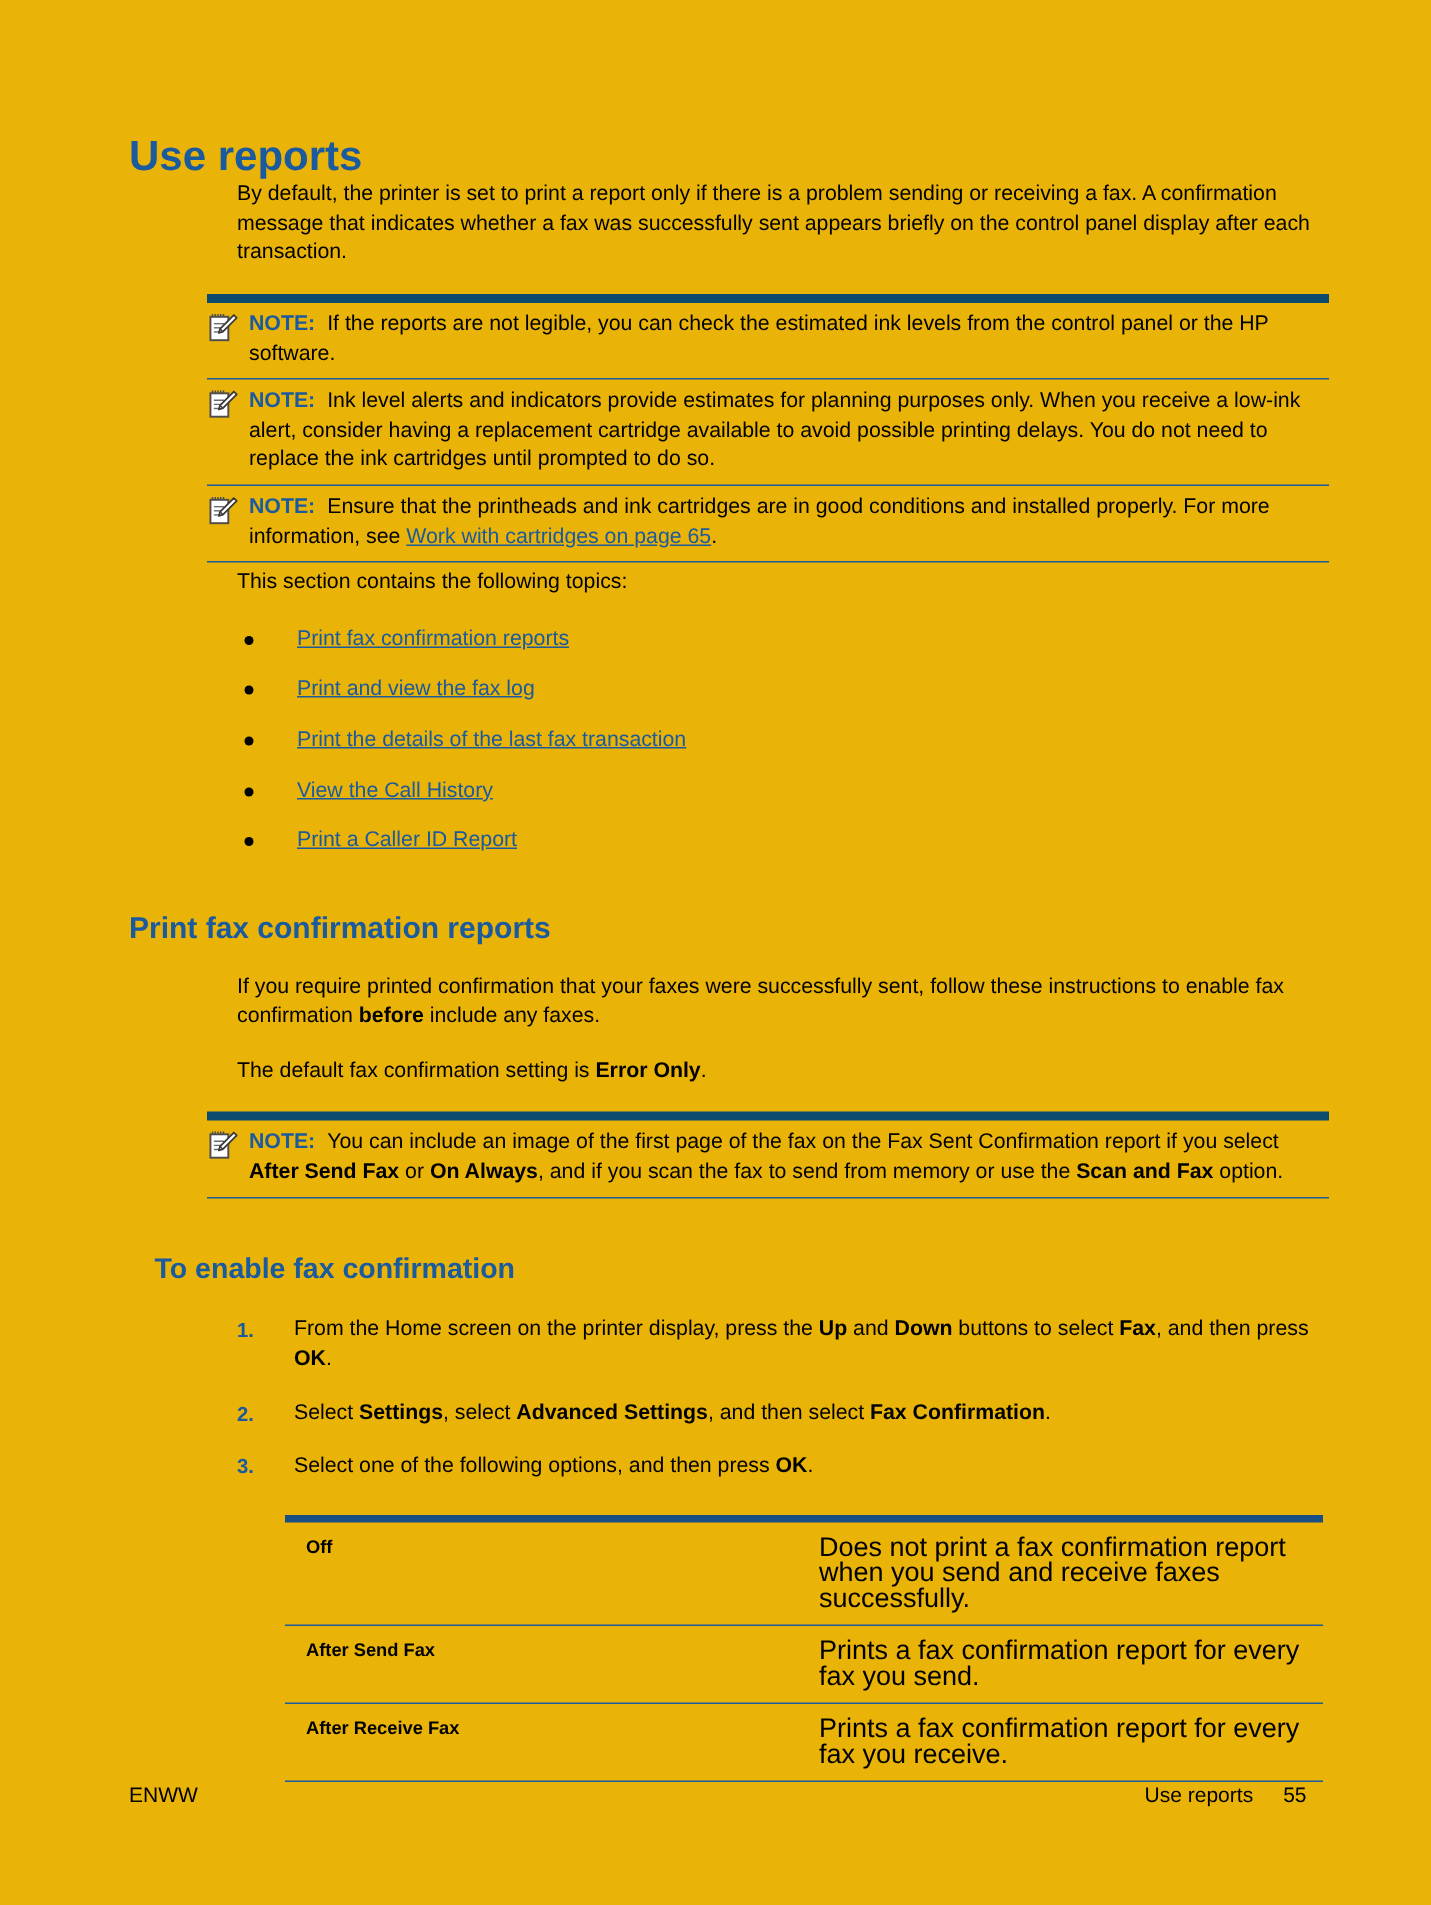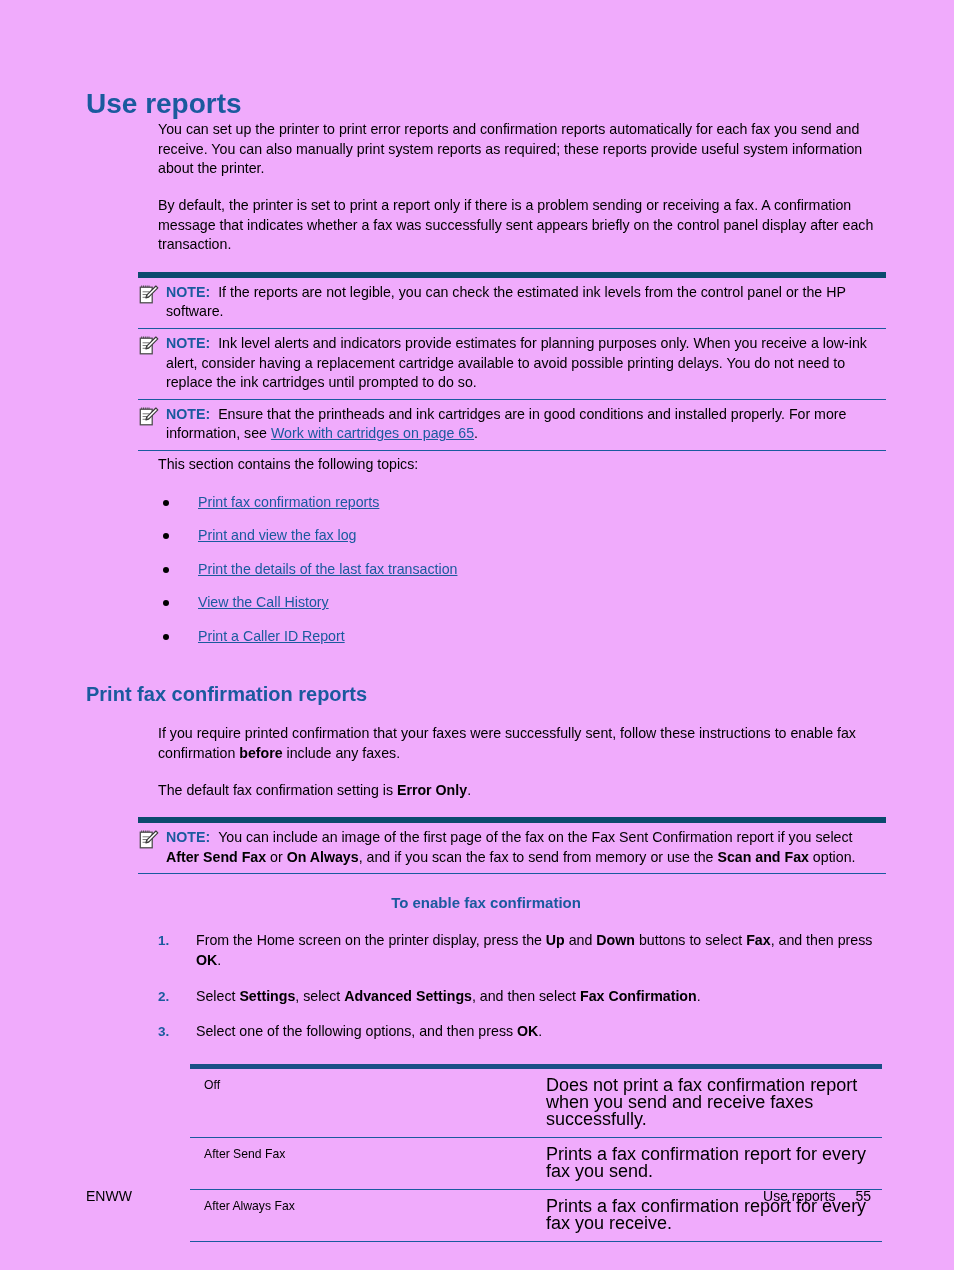--- a/index.html
+++ b/index.html
@@ -8,21 +8,21 @@
     background: #ffffff;
   }
   body {
     font-family: "Liberation Sans", sans-serif;
     color: #000000;
   }
   #page {
     position: relative;
     width: 954px;
     height: 1270px;
-    background: #f0abfc;
+    background: #eab308;
     overflow: hidden;
     box-sizing: border-box;
   }
 
   
   .content {
     position: absolute;
     left: 86px;
     top: 0;
     width: 800px;
@@ -44,26 +44,25 @@
   .h2 {
     color: #1a5a9e;
     font-size: 20px;
     font-weight: bold;
     margin: 0;
     padding-top: 22px;
     line-height: 1.2;
   }
   .h3 {
     color: #1a5a9e;
-    font-size: 15px;
-    font-weight: bold;
-    margin: 0;
+    font-size: 19px;
+    font-weight: bold;
+    margin: 17px;
     padding-top: 20px;
     line-height: 1.2;
-    text-align: center;
   }
 
   
   p.body {
     font-size: 14.2px;
     line-height: 19.6px;
     margin: 0 0 17px 0;
     color: #000;
   }
   .first-para { margin-top: 18px; }
@@ -158,21 +157,21 @@
   }
   table.opts .head-rule td {
     padding: 0;
     height: 5px;
     background: #1a4f86;
     border: none;
   }
   table.opts td.cell-term {
     width: 348px;
     font-size: 12.2px;
-    font-weight: normal;
+    font-weight: bold;
     line-height: 17px;
     padding: 8px 10px 9px 14px;
     vertical-align: top;
     border-bottom: 1.5px solid #1a5a9e;
   }
   table.opts td.cell-desc {
     font-size: 18px;
     line-height: 17px;
     padding: 8px 8px 9px 10px;
     vertical-align: top;
@@ -196,21 +195,20 @@
 </head>
 <body>
 
 <div id="page">
 
   <div class="content">
 
     <h1 class="h1">Use reports</h1>
 
     <div class="indent">
-      <p class="body first-para">You can set up the printer to print error reports and confirmation reports automatically for each fax you send and receive. You can also manually print system reports as required; these reports provide useful system information about the printer.</p>
       <p class="body">By default, the printer is set to print a report only if there is a problem sending or receiving a fax. A confirmation message that indicates whether a fax was successfully sent appears briefly on the control panel display after each transaction.</p>
     </div>
 
     <div class="note">
       <span class="note-icon">
         <svg viewBox="0 0 24 24" width="22" height="22" aria-hidden="true">
           <rect x="2.5" y="3.5" width="13" height="17" fill="#ffffff" stroke="#4d4d4d" stroke-width="1.4"></rect>
           <line x1="5" y1="8.5" x2="12.5" y2="8.5" stroke="#6b6b6b" stroke-width="1"></line>
           <line x1="5" y1="11.5" x2="12.5" y2="11.5" stroke="#6b6b6b" stroke-width="1"></line>
           <line x1="5" y1="14.5" x2="10.5" y2="14.5" stroke="#6b6b6b" stroke-width="1"></line>
@@ -332,21 +330,21 @@
         </tr>
         <tr>
           <td class="cell-term">Off</td>
           <td class="cell-desc">Does not print a fax confirmation report when you send and receive faxes successfully.</td>
         </tr>
         <tr>
           <td class="cell-term">After Send Fax</td>
           <td class="cell-desc">Prints a fax confirmation report for every fax you send.</td>
         </tr>
         <tr>
-          <td class="cell-term">After Always Fax</td>
+          <td class="cell-term">After Receive Fax</td>
           <td class="cell-desc">Prints a fax confirmation report for every fax you receive.</td>
         </tr>
       </tbody>
     </table>
 
   </div>
 
   <div class="footer">
     <span class="left">ENWW</span>
     <span class="right">

